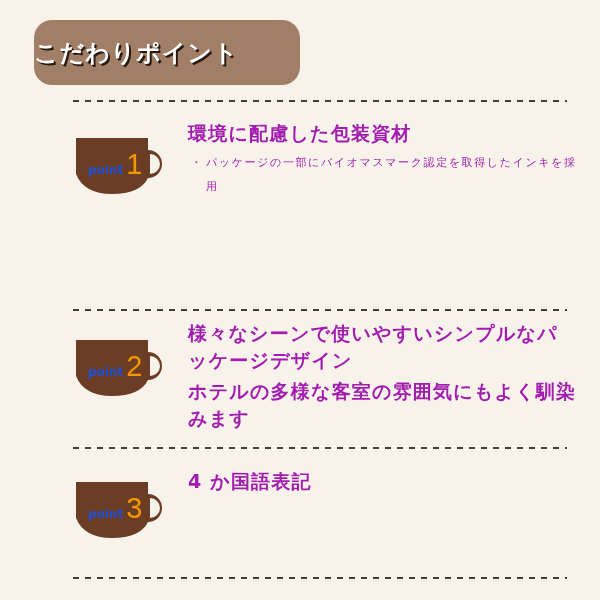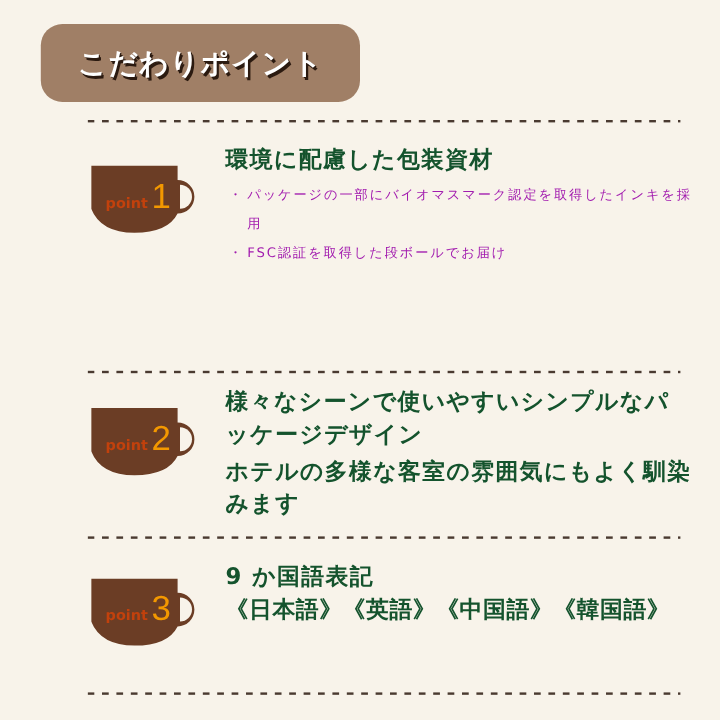--- a/index.html
+++ b/index.html
@@ -9,21 +9,21 @@
       font-family: "DejaVu Sans", "Liberation Sans", sans-serif;
       color: #6b3d25;
       position: relative;
     }
     .header-badge {
       position: absolute;
       left: 34px; top: 20px;
       width: 266px; height: 65px;
       background: #a07f66;
       border-radius: 18px;
-      display: flex; align-items: center; justify-content: center;
+      display: flex; align-items: center; justify-content: flex-start;
     }
     .header-title {
       color: #ffffff;
       font-weight: bold;
       font-size: 24px;
       letter-spacing: 1px;
       text-shadow: 2px 2px 0 #2b1a10, 1px 1px 0 #2b1a10;
     }
     .divider {
       position: absolute;
@@ -37,21 +37,21 @@
       left: 76px;
       width: 90px; height: 60px;
     }
     .point-cup svg { position: absolute; left: 0; top: 0; }
     .cup-label {
       position: absolute;
       left: 12px; top: 12px;
       display: flex; align-items: baseline;
     }
     .cup-word {
-      color: #c2410c;
+      color: #1d4ed8;
       font-weight: bold;
       font-size: 12px;
       font-family: "DejaVu Sans", sans-serif;
     }
     .cup-num {
       color: #f39800;
       font-size: 29px;
       line-height: 29px;
       margin-left: 3px;
       font-family: "Liberation Sans", sans-serif;
@@ -59,21 +59,21 @@
     .section-text {
       position: absolute;
       left: 188px;
       width: 390px;
     }
     .heading {
       font-weight: bold;
       font-size: 19px;
       line-height: 27px;
       letter-spacing: 1.2px;
-      color: #14532d;
+      color: #a21caf;
     }
     .bullets { margin-top: 4px; list-style: none; }
     .bullets li {
       font-size: 11px;
       line-height: 24px;
       letter-spacing: 1.6px;
       padding-left: 18px;
       text-indent: -18px;
       color: #a21caf;
     }
@@ -96,51 +96,49 @@
   </svg>
   <div class="cup-label">
     <span class="cup-word">point</span>
     <span class="cup-num">1</span>
   </div>
 </div>
 <div class="section-text" style="top:120px;">
   <div class="heading">環境に配慮した包装資材</div>
   <ul class="bullets">
     <li><span class="bullet-dot">・</span><span>パッケージの一部にバイオマスマーク認定を取得したインキを採用</span></li>
-    <li><span class="bullet-dot">・</span><span>FSC認証を取得した段ボールでお届け</span></li>
   </ul>
 </div>
 
 <div class="divider" style="top:309px;"></div>
 
 <div class="point-cup" style="top:340px;">
   <svg width="90" height="60" viewBox="0 0 90 60">
     <path d="M0 0 H72 V12 A14 14 0 0 1 72 40 Q64 56 36 56 Q8 56 0 36 Z" fill="#6b3d25"></path>
     <path d="M74 16 A9 9 0 0 1 74 36 Z" fill="#f8f3ea"></path>
   </svg>
   <div class="cup-label">
     <span class="cup-word">point</span>
     <span class="cup-num">2</span>
   </div>
 </div>
-<div class="section-text" style="top:322px;">
+<div class="section-text" style="top:322px;font-family:Liberation Mono, monospace;">
   <div class="heading">様々なシーンで使いやすいシンプルなパッケージデザイン</div>
   <div class="heading sub-heading">ホテルの多様な客室の雰囲気にもよく馴染みます</div>
 </div>
 
 <div class="divider" style="top:447px;"></div>
 
 <div class="point-cup" style="top:482px;">
   <svg width="90" height="60" viewBox="0 0 90 60">
     <path d="M0 0 H72 V12 A14 14 0 0 1 72 40 Q64 56 36 56 Q8 56 0 36 Z" fill="#6b3d25"></path>
     <path d="M74 16 A9 9 0 0 1 74 36 Z" fill="#f8f3ea"></path>
   </svg>
   <div class="cup-label">
     <span class="cup-word">point</span>
     <span class="cup-num">3</span>
   </div>
 </div>
 <div class="section-text" style="top:468px;">
-  <div class="heading">9 か国語表記</div>
-  <div class="heading" style="letter-spacing:0.5px;">《日本語》《英語》《中国語》《韓国語》</div>
+  <div class="heading">4 か国語表記</div>
 </div>
 
 <div class="divider" style="top:577px;"></div>
 
 </body></html>

